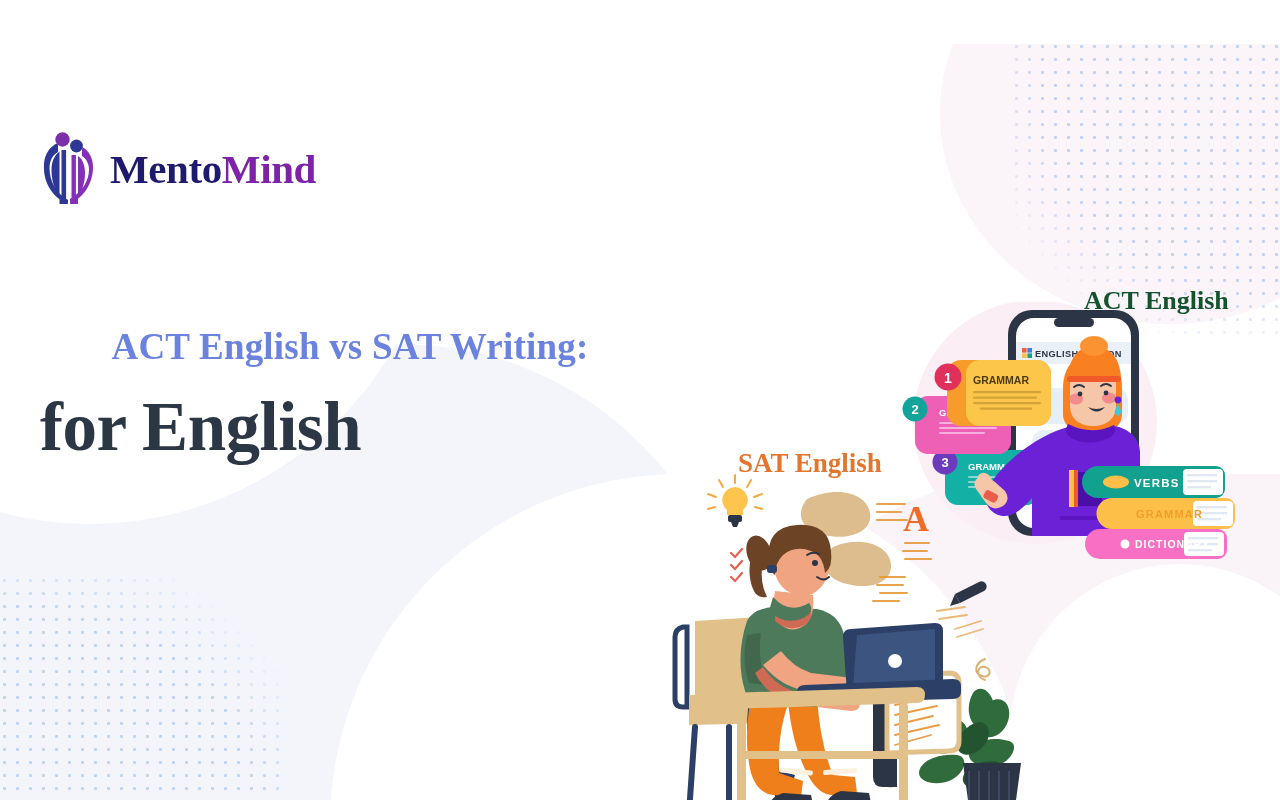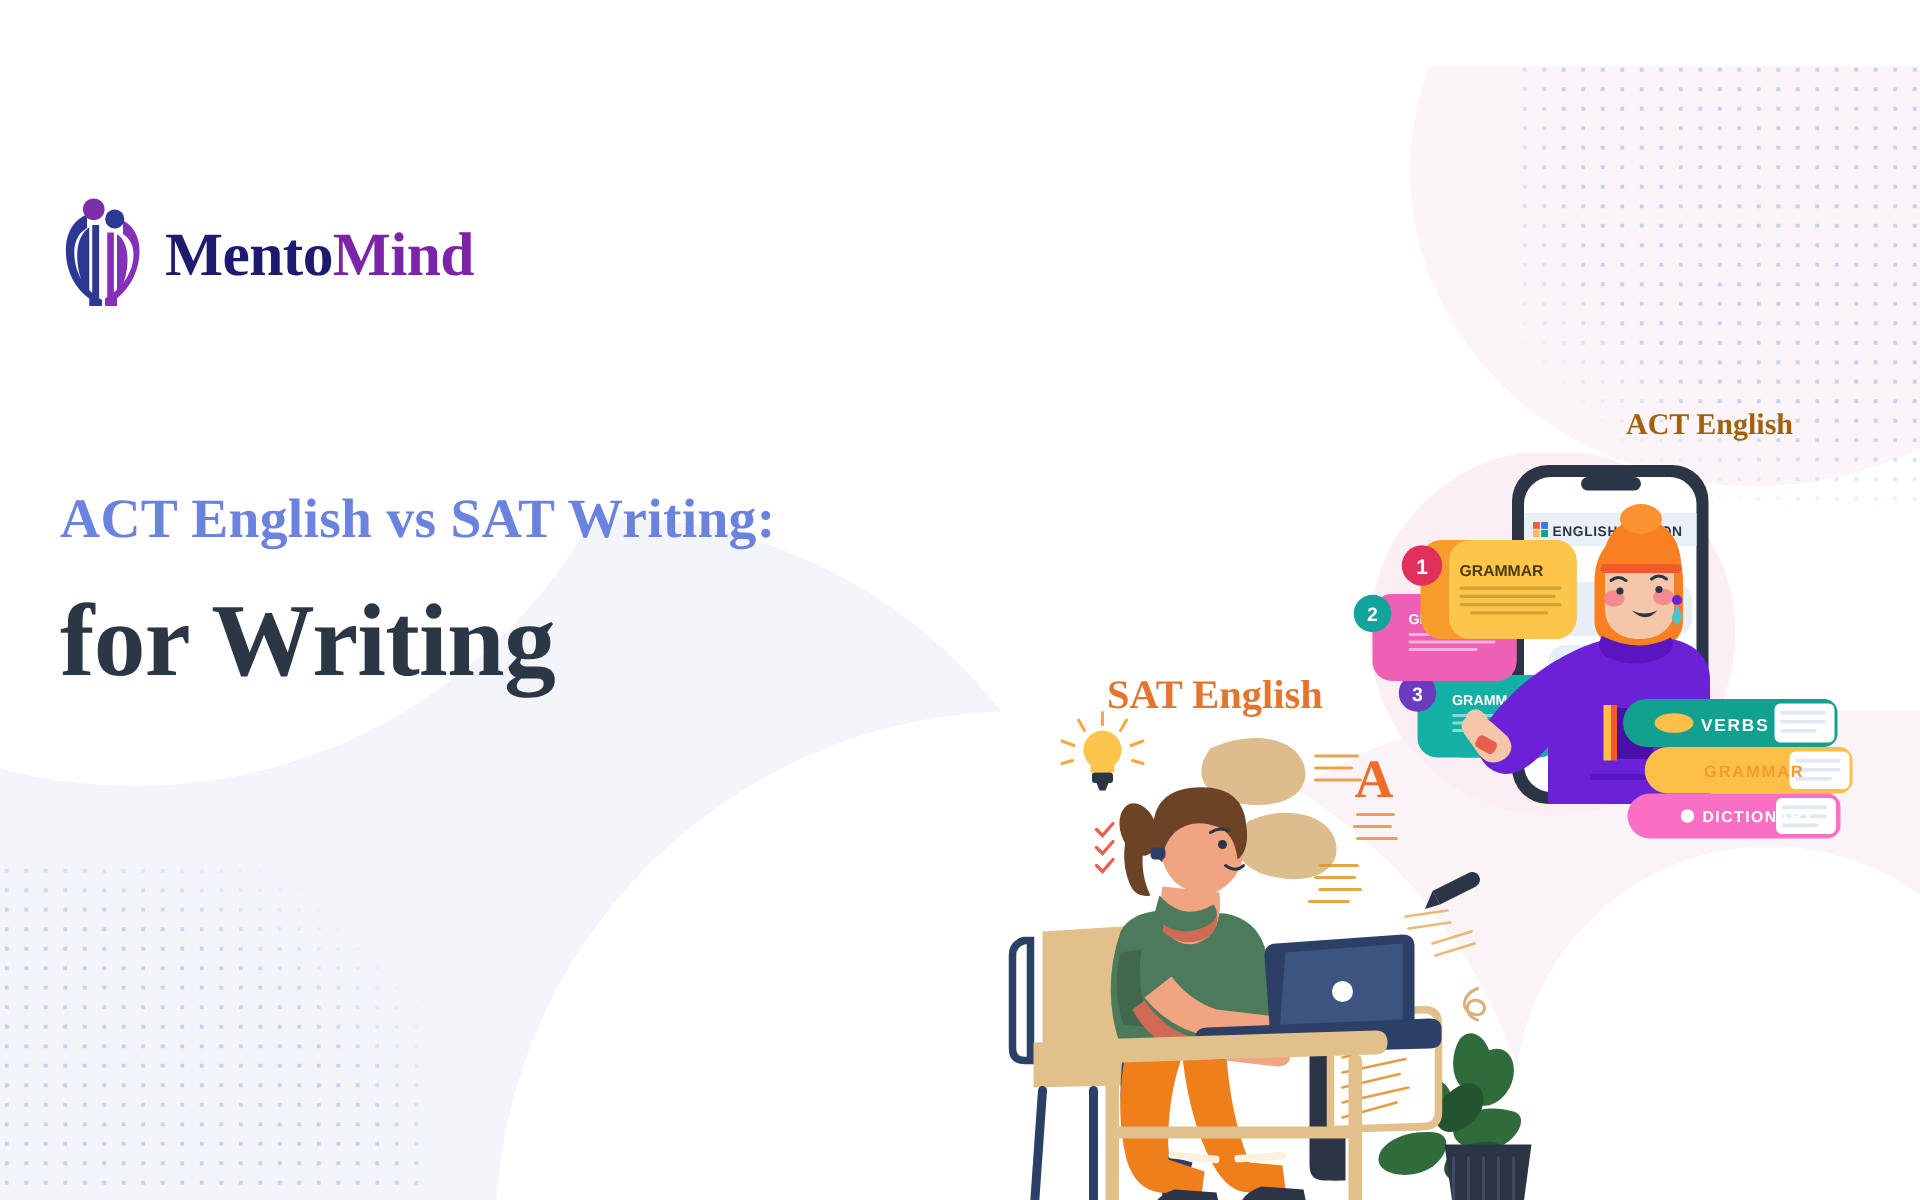--- a/index.html
+++ b/index.html
@@ -112,40 +112,41 @@
     width: 620px;
   }
   .eyebrow {
     font-family: "Liberation Serif", serif;
     font-weight: bold;
     font-size: 37px;
     line-height: 1.15;
     color: #6b83de;
     letter-spacing: .2px;
     margin-bottom: 16px;
+    text-align: center;
   }
   .headline {
     font-family: "Liberation Serif", serif;
     font-weight: bold;
     font-size: 69px;
     line-height: 1.22;
     color: #2b3744;
     letter-spacing: -0.5px;
   }
   .headline .l2 { display: block; }
 
   
   .label {
     position: absolute;
     font-family: "Liberation Serif", serif;
     font-weight: bold;
     white-space: nowrap;
   }
   .label-sat { left: 738px; top: 404px; font-size: 27px; color: #e3762c; }
-  .label-act { left: 1084px; top: 228px; font-size: 20px; color: #a16207; }
+  .label-act { left: 1084px; top: 242px; font-size: 26px; color: #14532d; }
 
   
   .illo { position: absolute; }
   .illo-phone { left: 890px; top: 258px; width: 350px; height: 275px; }
   .illo-desk  { left: 655px; top: 425px; width: 400px; height: 355px; }
 </style>
 </head>
 <body>
 
 <div id="stage">
@@ -174,21 +175,21 @@
       <circle cx="38.5" cy="16" r="6.4" fill="#2c3894"></circle>
     </svg>
     <div class="logo-word">
       <span class="w1">Mento</span><span class="w2">Mind</span>
     </div>
   </div>
 
   <div class="copy">
     <div class="eyebrow">ACT English vs SAT Writing:</div>
     <div class="headline">
-      <span class="l2">for Writing</span>
+      <span class="l2">for English</span>
     </div>
   </div>
 
   <div class="label label-sat">SAT English</div>
   <div class="label label-act">ACT English</div>
 
   <svg class="illo illo-phone" viewBox="0 0 350 275">
 
     <circle cx="145" cy="120" r="122" fill="#fbeef5"></circle>
 

